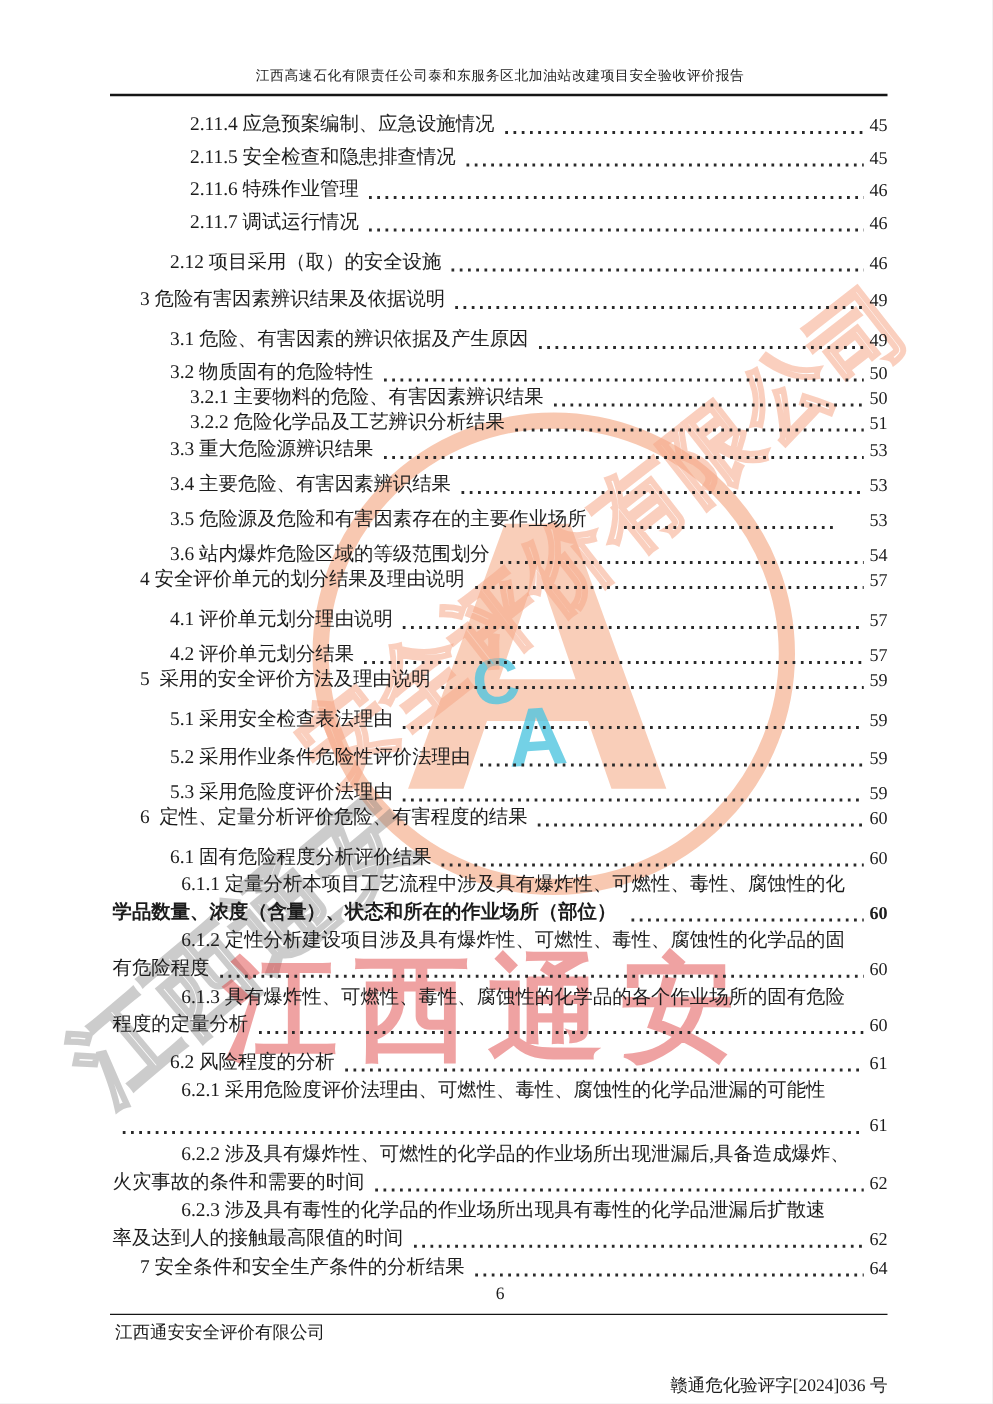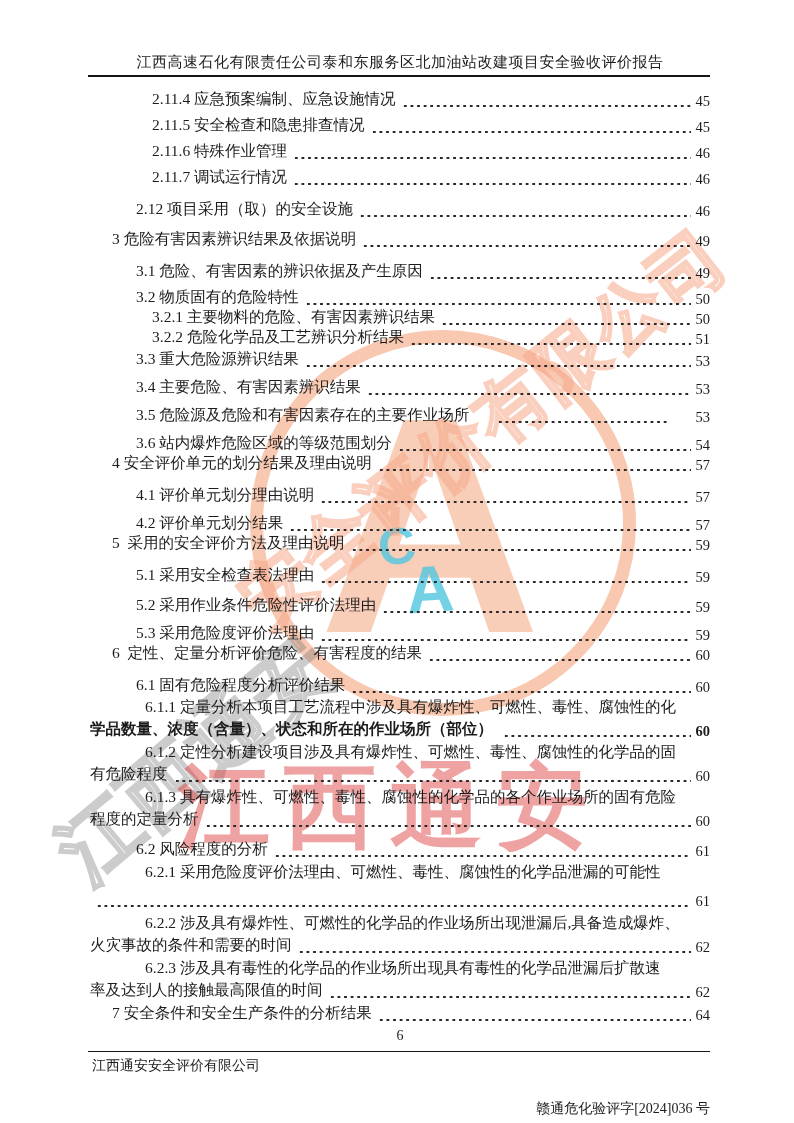--- a/index.html
+++ b/index.html
@@ -3,21 +3,21 @@
 <meta charset="utf-8">
 <style>
   html,body{margin:0;padding:0;background:#e8e8e8;}
   .page{
     position:relative;width:794px;height:1123px;background:#ffffff;overflow:hidden;
     font-family:"Liberation Serif","DejaVu Serif",serif;color:#1c1c1c;margin:0 auto;
   }
   
   .header-title{
     position:absolute;top:53px;left:90px;width:620px;text-align:center;
-    font-size:15px;letter-spacing:0.5px;white-space:nowrap;z-index:3;
+    font-size:11px;letter-spacing:0.5px;white-space:nowrap;z-index:3;
   }
   .header-rule{position:absolute;top:75px;left:88px;width:622px;border-top:2px solid #151515;z-index:3;}
   
   .toc{position:absolute;top:90px;left:90px;width:620px;z-index:2;}
   .toc-line{display:flex;align-items:flex-end;height:20px;font-size:15.5px;}
   .toc-line .t{white-space:pre;}
   .toc-line .pg{font-size:14.5px;padding-left:3px;white-space:nowrap;}
   .leader{
     flex:1;height:16px;margin:0 2px 2px 6px;align-self:flex-end;
     background-image:radial-gradient(circle,#2a2a2a 1.15px,transparent 1.35px);

